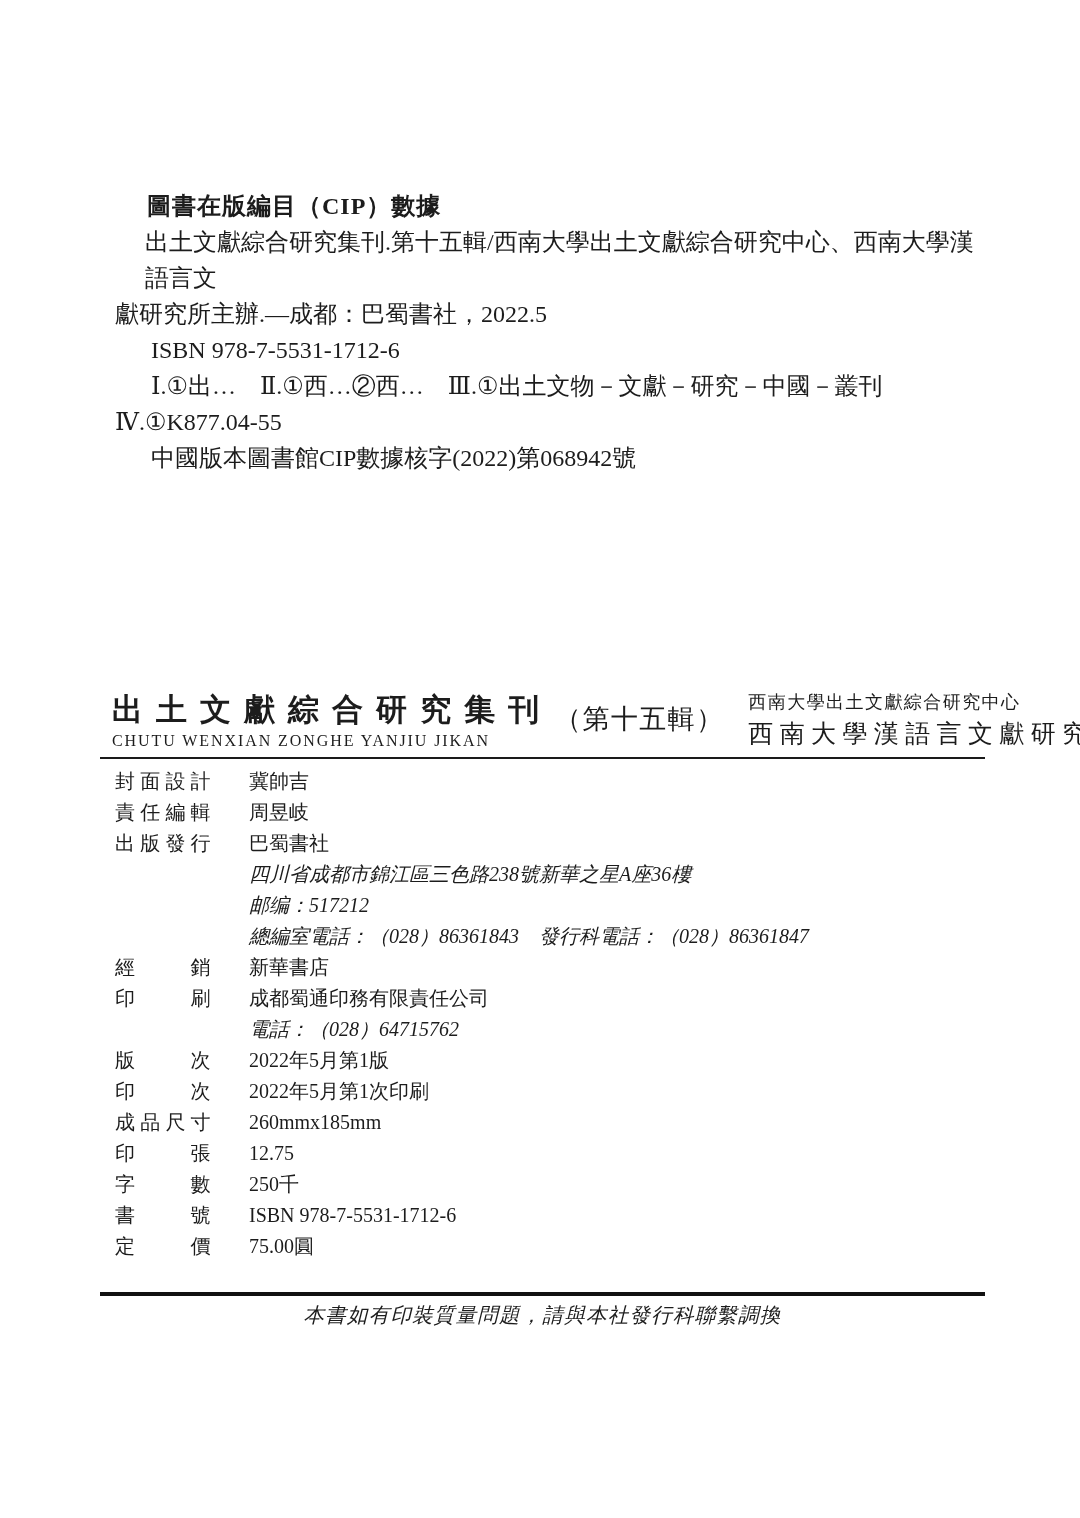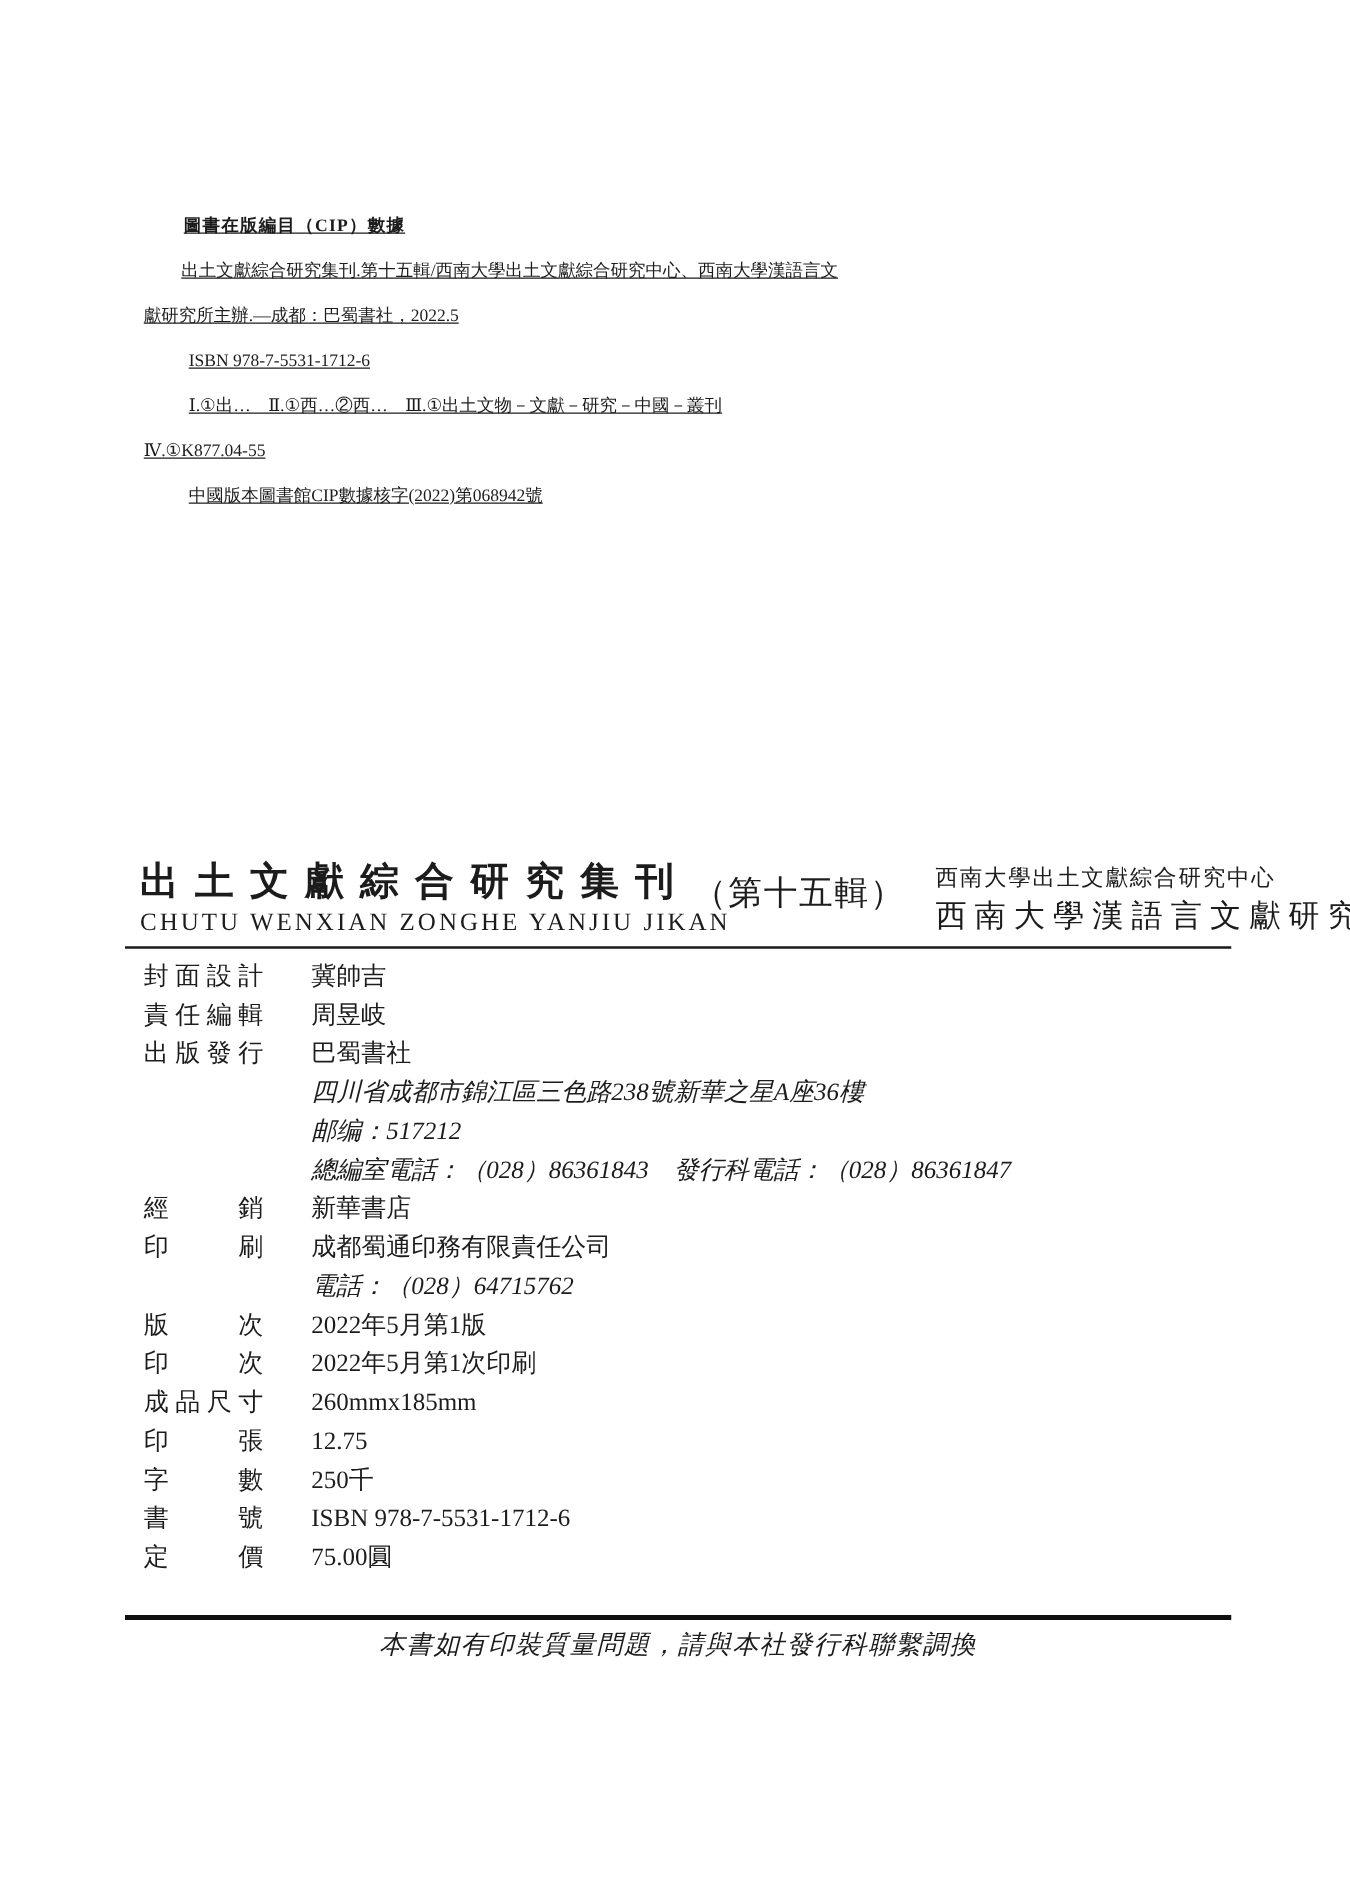--- a/index.html
+++ b/index.html
@@ -8,24 +8,23 @@
     width: 1080px; height: 1518px;
     position: relative;
     font-family: "Liberation Serif", "DejaVu Serif", serif;
     color: #1c1c1c;
     overflow: hidden;
   }
 
   
   .cip {
     position: absolute;
-    top: 164px; left: 115px; right: 95px;
-    font-size: 14px;
+    top: 188px; left: 115px; right: 95px;
+    font-size: 24px;
     line-height: 36px;
-    text-decoration: underline;
   }
   .cip-heading { padding-left: 32px; font-weight: 600; letter-spacing: 1px; }
   .cip-indent1 { padding-left: 30px; }
   .cip-indent2 { padding-left: 36px; }
   .cip-noindent { padding-left: 0; }
 
   
   .title-block {
     position: absolute;
     top: 686px; left: 112px; right: 95px;
@@ -42,21 +41,21 @@
   }
   .volume {
     font-size: 27px;
     letter-spacing: 0.05em;
     position: relative;
     top: 10px;
     margin-left: 2px;
     white-space: nowrap;
   }
   .pinyin {
-    font-size: 20px;
+    font-size: 16px;
     letter-spacing: 0.12em;
     margin-top: 5px;
     white-space: nowrap;
   }
   .org { margin-left: 24px; flex: 0 0 auto; }
   .org-line1 { font-size: 18px; letter-spacing: 0.08em; line-height: 32px; white-space: nowrap; }
   .org-line2 { font-size: 25px; letter-spacing: 0.255em; line-height: 32px; white-space: nowrap; }
   .org-role {
     margin-left: 16px;
     font-size: 22px;

